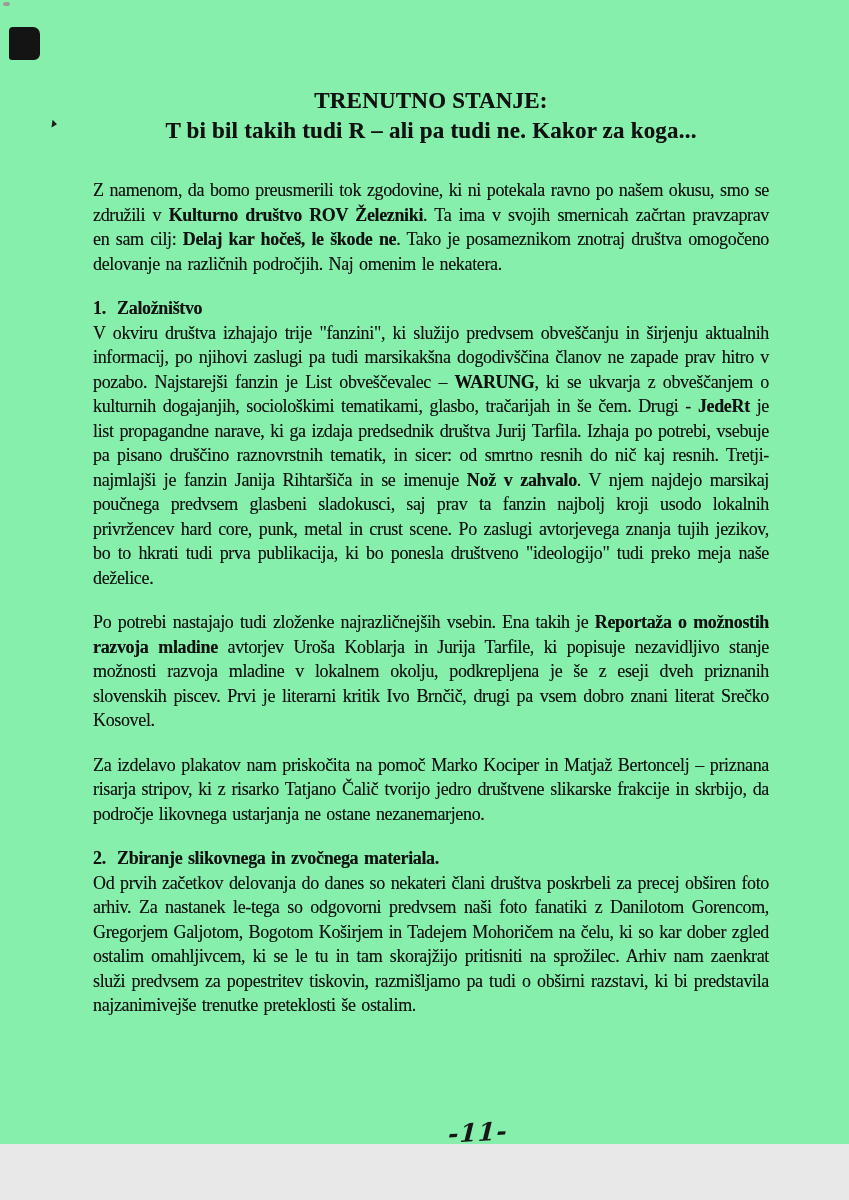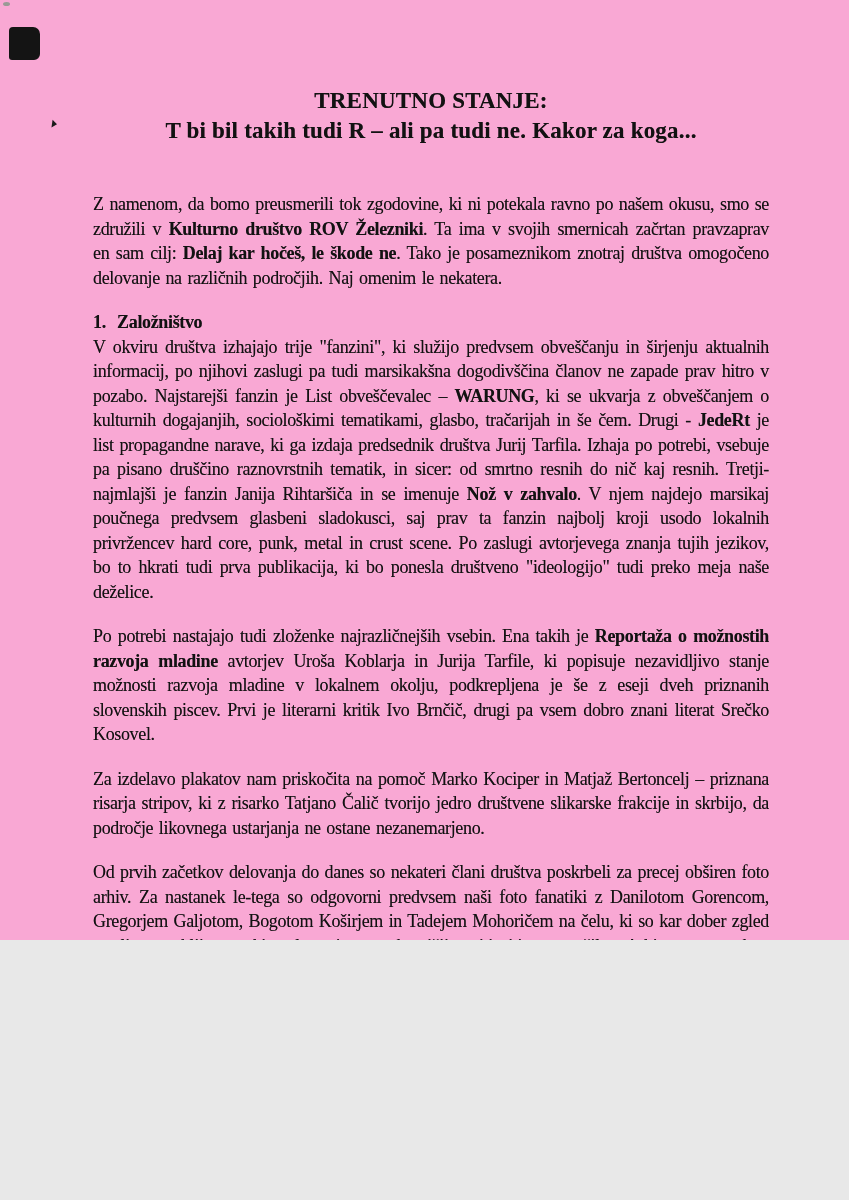--- a/index.html
+++ b/index.html
@@ -1,42 +1,42 @@
 <!DOCTYPE html>
 <html><head>
 <meta charset="utf-8">
 <style>
   html, body { margin: 0; padding: 0; background: #e8e8e8; }
   .page {
     position: relative;
     width: 849px;
-    height: 940px;
+    height: 1144px;
     margin: 0 auto;
-    background: #f9a8d4;
+    background: #86efac;
     overflow: hidden;
     border-right: 1px solid #e0e0de;
     font-family: "Liberation Serif", serif;
     color: #121212;
   }
   .doc {
     position: absolute;
     left: 93px;
     top: 86px;
     width: 676px;
   }
   .title-line {
     text-align: center;
     font-weight: bold;
     font-size: 23px;
     line-height: 30px;
     letter-spacing: 0.2px;
     text-shadow: 0 0 0.5px rgba(0,0,0,0.55);
   }
   .body-text {
-    margin-top: 46px;
+    margin-top: 32px;
     font-size: 18px;
     line-height: 24.5px;
     letter-spacing: -0.35px;
     word-spacing: 1.5px;
     text-align: justify;
     text-shadow: 0 0 0.4px rgba(0,0,0,0.45);
   }
   .para { margin: 0 0 20px; }
   .heading { margin: 6px 0 0; font-weight: bold; }
   .b { font-weight: bold; }
@@ -88,20 +88,21 @@
 
   <div class="doc">
     <div class="title-line">TRENUTNO STANJE:</div>
     <div class="title-line">T bi bil takih tudi R – ali pa tudi ne. Kakor za koga...</div>
     <div class="body-text">
         <p class="para"><span>Z namenom, da bomo preusmerili tok zgodovine, ki ni potekala ravno po našem okusu, smo se združili v </span><span class="b">Kulturno društvo ROV Železniki</span><span>. Ta ima v svojih smernicah začrtan pravzaprav en sam cilj: </span><span class="b">Delaj kar hočeš, le škode ne</span><span>. Tako je posameznikom znotraj društva omogočeno delovanje na različnih področjih. Naj omenim le nekatera.</span></p>
         <p class="heading"><span class="b">1.&nbsp; Založništvo</span></p>
         <p class="para"><span>V okviru društva izhajajo trije "fanzini", ki služijo predvsem obveščanju in širjenju aktualnih informacij, po njihovi zaslugi pa tudi marsikakšna dogodivščina članov ne zapade prav hitro v pozabo. Najstarejši fanzin je List obveščevalec – </span><span class="b">WARUNG</span><span>, ki se ukvarja z obveščanjem o kulturnih dogajanjih, sociološkimi tematikami, glasbo, tračarijah in še čem. Drugi - </span><span class="b">JedeRt</span><span> je list propagandne narave, ki ga izdaja predsednik društva Jurij Tarfila. Izhaja po potrebi, vsebuje pa pisano druščino raznovrstnih tematik, in sicer: od smrtno resnih do nič kaj resnih. Tretji-najmlajši je fanzin Janija Rihtaršiča in se imenuje </span><span class="b">Nož v zahvalo</span><span>. V njem najdejo marsikaj poučnega predvsem glasbeni sladokusci, saj prav ta fanzin najbolj kroji usodo lokalnih privržencev hard core, punk, metal in crust scene. Po zaslugi avtorjevega znanja tujih jezikov, bo to hkrati tudi prva publikacija, ki bo ponesla društveno "ideologijo" tudi preko meja naše deželice.</span></p>
         <p class="para"><span>Po potrebi nastajajo tudi zloženke najrazličnejših vsebin. Ena takih je </span><span class="b">Reportaža o možnostih razvoja mladine</span><span> avtorjev Uroša Koblarja in Jurija Tarfile, ki popisuje nezavidljivo stanje možnosti razvoja mladine v lokalnem okolju, podkrepljena je še z eseji dveh priznanih slovenskih piscev. Prvi je literarni kritik Ivo Brnčič, drugi pa vsem dobro znani literat Srečko Kosovel.</span></p>
         <p class="para"><span>Za izdelavo plakatov nam priskočita na pomoč Marko Kociper in Matjaž Bertoncelj – priznana risarja stripov, ki z risarko Tatjano Čalič tvorijo jedro društvene slikarske frakcije in skrbijo, da področje likovnega ustarjanja ne ostane nezanemarjeno.</span></p>
+        <p class="heading"><span class="b">2.&nbsp; Zbiranje slikovnega in zvočnega materiala.</span></p>
         <p class="para"><span>Od prvih začetkov delovanja do danes so nekateri člani društva poskrbeli za precej obširen foto arhiv. Za nastanek le-tega so odgovorni predvsem naši foto fanatiki z Danilotom Gorencom, Gregorjem Galjotom, Bogotom Koširjem in Tadejem Mohoričem na čelu, ki so kar dober zgled ostalim omahljivcem, ki se le tu in tam skorajžijo pritisniti na sprožilec. Arhiv nam zaenkrat služi predvsem za popestritev tiskovin, razmišljamo pa tudi o obširni razstavi, ki bi predstavila najzanimivejše trenutke preteklosti še ostalim.</span></p>
       </div>
   </div>
 
   <div class="page-number">-11-</div>
 
   <div class="artifact artifact-bottom-bar"></div>
   <div class="speck speck-bl"></div>
 
 </div>

